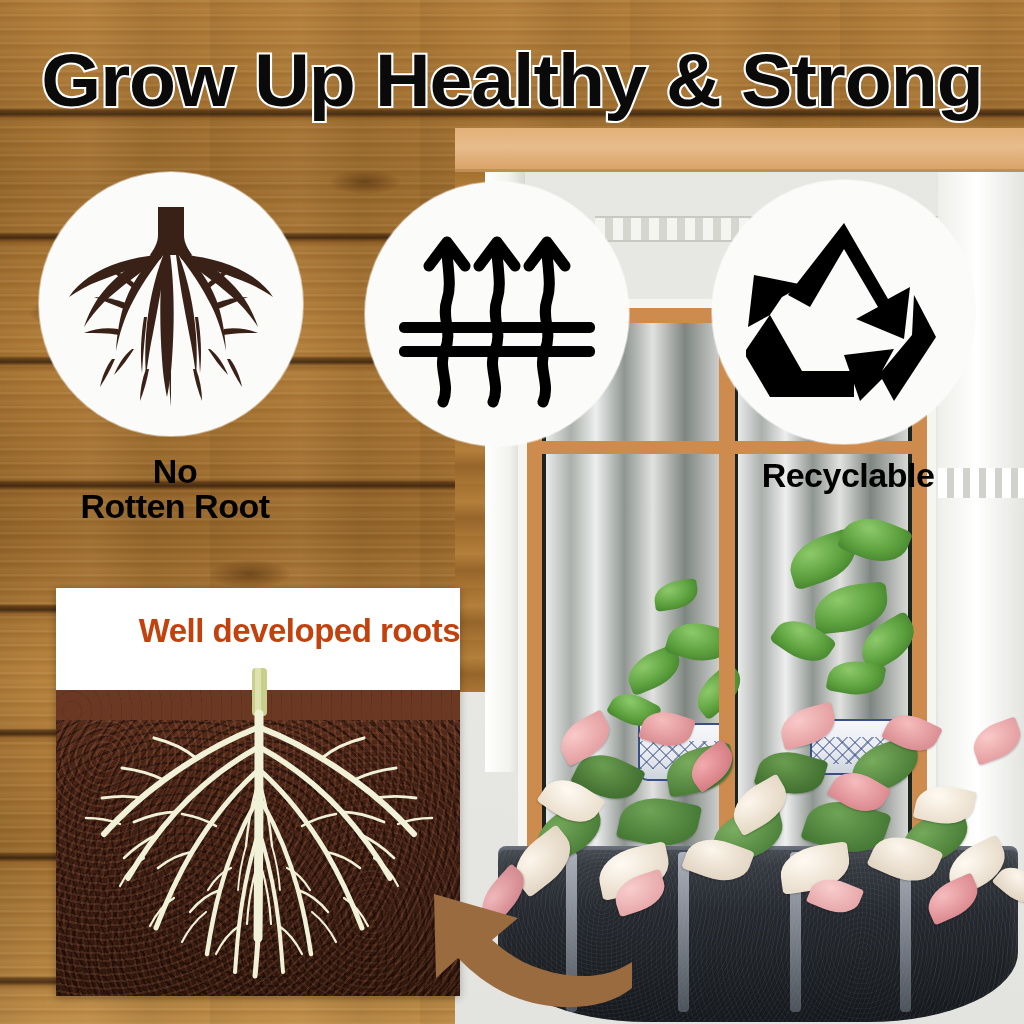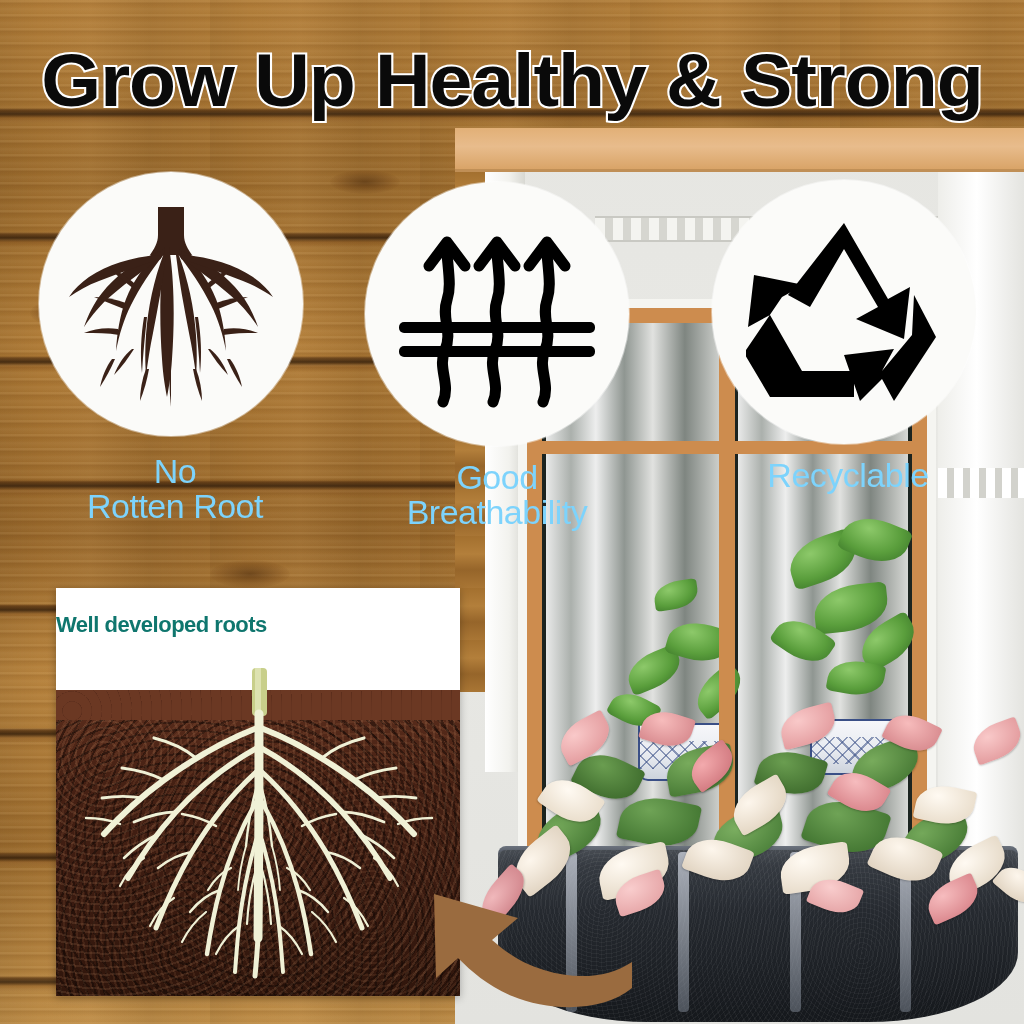--- a/index.html
+++ b/index.html
@@ -190,41 +190,41 @@
   .feature { position:absolute; width:272px; text-align:center; }
   .circle {
     width:264px; height:264px; border-radius:50%;
     background:#fbfbf9;
     display:flex; align-items:center; justify-content:center;
     box-shadow:0 0 0 1px rgba(255,255,255,.45);
   }
   .circle svg { display:block; }
   .f-label {
     margin-top:14px;
-    font-size:34px; font-weight:400; color:#7dd3fc;
+    font-size:34px; font-weight:700; color:#000000;
     line-height:1.02; letter-spacing:-.5px;
   }
   #feat-1 { left:39px;  top:172px; }
   #feat-2 { left:347px; top:182px; width:300px; }
   #feat-3 { left:712px; top:180px; }
   #feat-2 .circle { margin:0 auto; }
   #feat-1 .f-label { margin-top:18px; }
   #feat-3 .f-label { }
 
   
   .roots-panel {
     position:absolute; left:56px; top:588px; width:404px; height:408px;
     background:#ffffff;
     overflow:hidden;
     box-shadow:0 2px 8px rgba(0,0,0,.28);
   }
   .roots-title {
     position:absolute; left:0; top:24px; width:100%;
-    text-align:left;
-    font-size:22px; font-weight:700; color:#0f766e;
+    text-align:right;
+    font-size:33px; font-weight:700; color:#c2410c;
     letter-spacing:-.5px;
   }
   .soil {
     position:absolute; left:0; bottom:0; width:100%; height:292px;
     background-color:#4a2418;
     background-image:
       repeating-radial-gradient(circle at 12% 18%, rgba(255,190,140,.10) 0 2px, rgba(0,0,0,0) 2px 7px),
       repeating-radial-gradient(circle at 52% 44%, rgba(20,8,4,.45) 0 2px, rgba(0,0,0,0) 2px 9px),
       repeating-radial-gradient(circle at 78% 72%, rgba(255,175,120,.08) 0 2px, rgba(0,0,0,0) 2px 6px),
       repeating-radial-gradient(circle at 32% 86%, rgba(10,4,2,.40) 0 2px, rgba(0,0,0,0) 2px 8px),
@@ -404,24 +404,20 @@
           <path d="M96 188 c8 -18 -6 -34 2 -52 c8 -18 -4 -32 2 -50 c4 -12 2 -24 0 -46"></path>
           <path d="M82 52 L100 28 L118 52"></path>
 
           <path d="M146 188 c8 -18 -6 -34 2 -52 c8 -18 -4 -32 2 -50 c4 -12 2 -24 0 -46"></path>
           <path d="M132 52 L150 28 L168 52"></path>
         </g>
 
         <rect x="2" y="108" width="196" height="11" rx="5" fill="#000"></rect>
         <rect x="2" y="132" width="196" height="11" rx="5" fill="#000"></rect>
       </svg>
-    </div>
-    <div class="f-label">
-      <span>Good</span><br>
-      <span>Breathability</span>
     </div>
   </div>
 
   <div class="feature" id="feat-3">
     <div class="circle">
       <svg width="196" height="186" viewBox="0 0 196 186">
         <g fill="#000">
 
           <path d="M98 4 L142 80 L164 68 L158 120 L110 100 L132 88 L98 30 L64 88 L42 76 z"></path>
 

